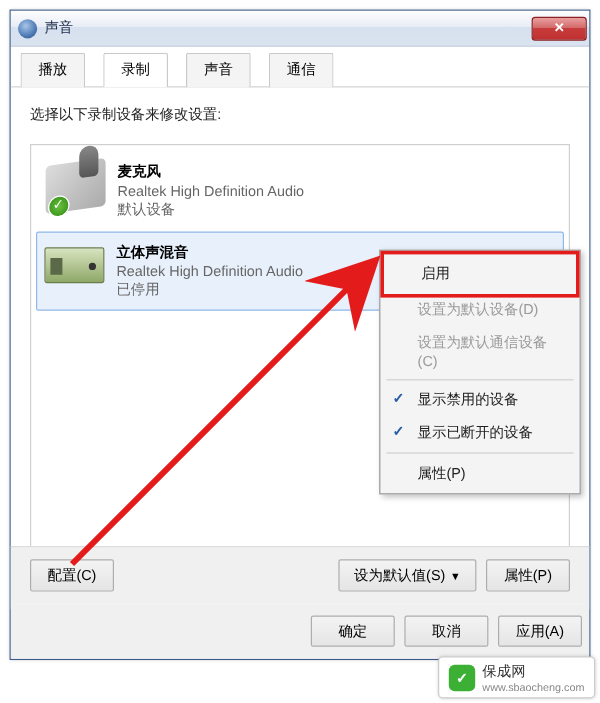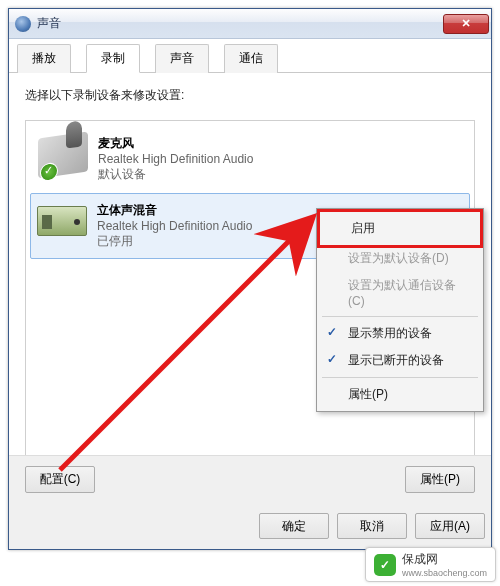--- a/index.html
+++ b/index.html
@@ -87,20 +87,24 @@
           <div class="dev-driver">Realtek High Definition Audio</div>
           <div class="dev-status">已停用</div>
         </div>
       </div>
     </div>
   </div>
 
   <div class="buttons">
     <button class="btn">配置(C)</button>
     <div class="btright">
+      <button class="btn btn-drop">
+        <span>设为默认值(S)</span>
+        <span class="chev">▼</span>
+      </button>
       <button class="btn">属性(P)</button>
     </div>
   </div>
 
   <div class="okbar">
     <button class="btn">确定</button>
     <button class="btn">取消</button>
     <button class="btn">应用(A)</button>
   </div>
 </div>

